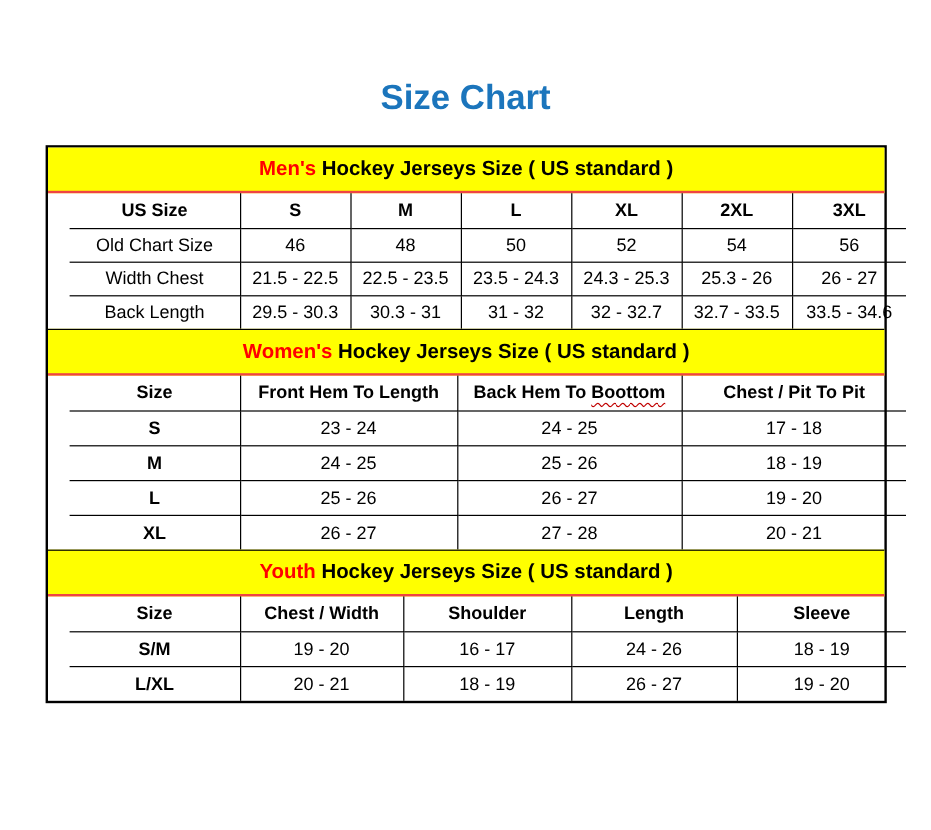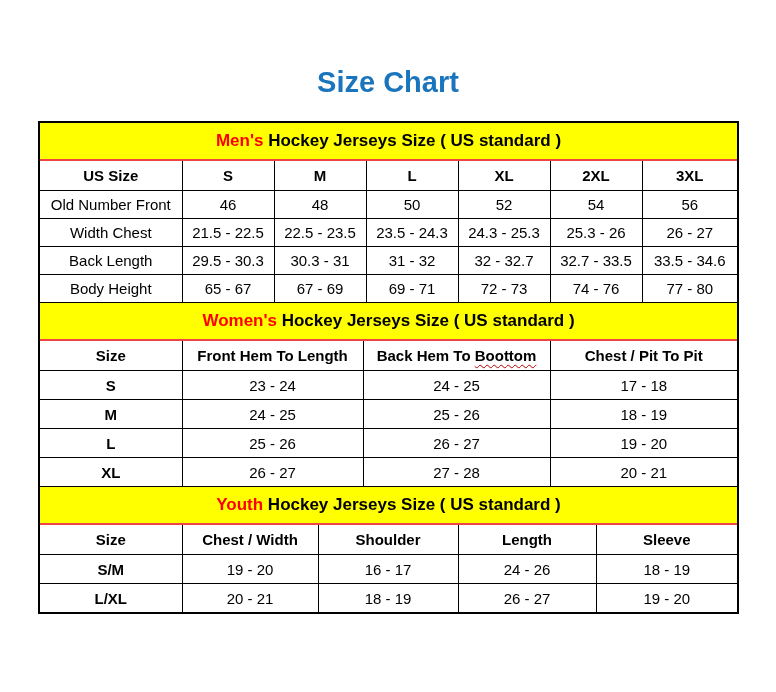--- a/index.html
+++ b/index.html
@@ -46,20 +46,21 @@
     border-top: 1px solid #000000;
   }
   .accent {
     color: #FF0000;
   }
   table.size-table {
     width: 100%;
     border-collapse: collapse;
     border-style: hidden; 
     table-layout: fixed;
+    margin-left: 18px;
   }
   table.size-table th,
   table.size-table td {
     border: 1px solid #000000;
     text-align: center;
     vertical-align: middle;
     padding: 0;
     font-size: 15px;
     overflow: hidden;
     white-space: nowrap;
@@ -106,21 +107,21 @@
         <tr>
       <th>US Size</th>
       <th>S</th>
       <th>M</th>
       <th>L</th>
       <th>XL</th>
       <th>2XL</th>
       <th>3XL</th>
     </tr>
     <tr>
-      <td>Old Number Front</td>
+      <td>Old Chart Size</td>
       <td>46</td>
       <td>48</td>
       <td>50</td>
       <td>52</td>
       <td>54</td>
       <td>56</td>
     </tr>
     <tr>
       <td>Width Chest</td>
       <td>21.5 - 22.5</td>
@@ -131,29 +132,20 @@
       <td>26 - 27</td>
     </tr>
     <tr>
       <td>Back Length</td>
       <td>29.5 - 30.3</td>
       <td>30.3 - 31</td>
       <td>31 - 32</td>
       <td>32 - 32.7</td>
       <td>32.7 - 33.5</td>
       <td>33.5 - 34.6</td>
-    </tr>
-    <tr>
-      <td>Body Height</td>
-      <td>65 - 67</td>
-      <td>67 - 69</td>
-      <td>69 - 71</td>
-      <td>72 - 73</td>
-      <td>74 - 76</td>
-      <td>77 - 80</td>
     </tr>
   </tbody>
     </table>
 
   <div class="section-header mid"><span class="accent">Women's</span><span> Hockey Jerseys Size ( US standard )</span></div>
 
   <table class="size-table">
     <colgroup>
       <col style="width:142px">
         <col style="width:181px">

